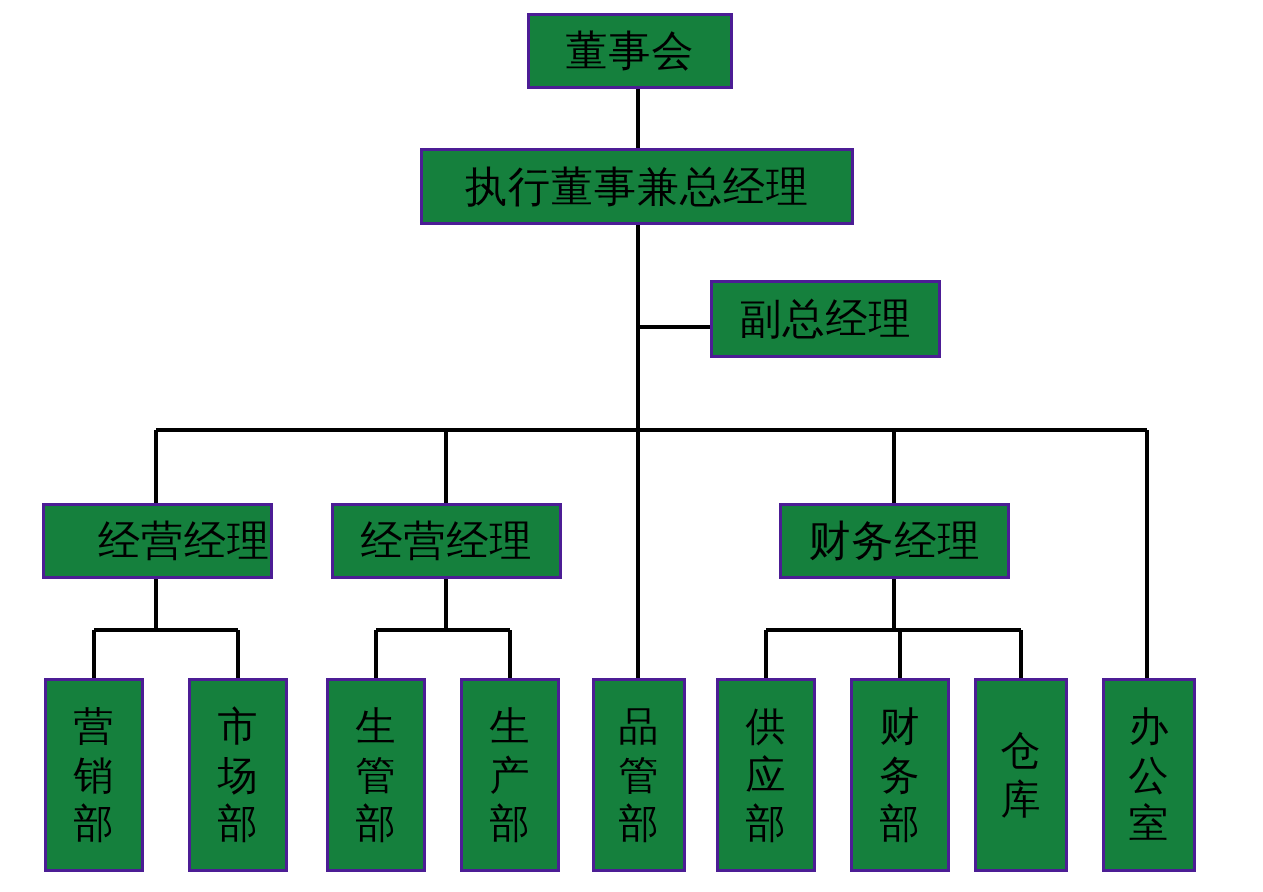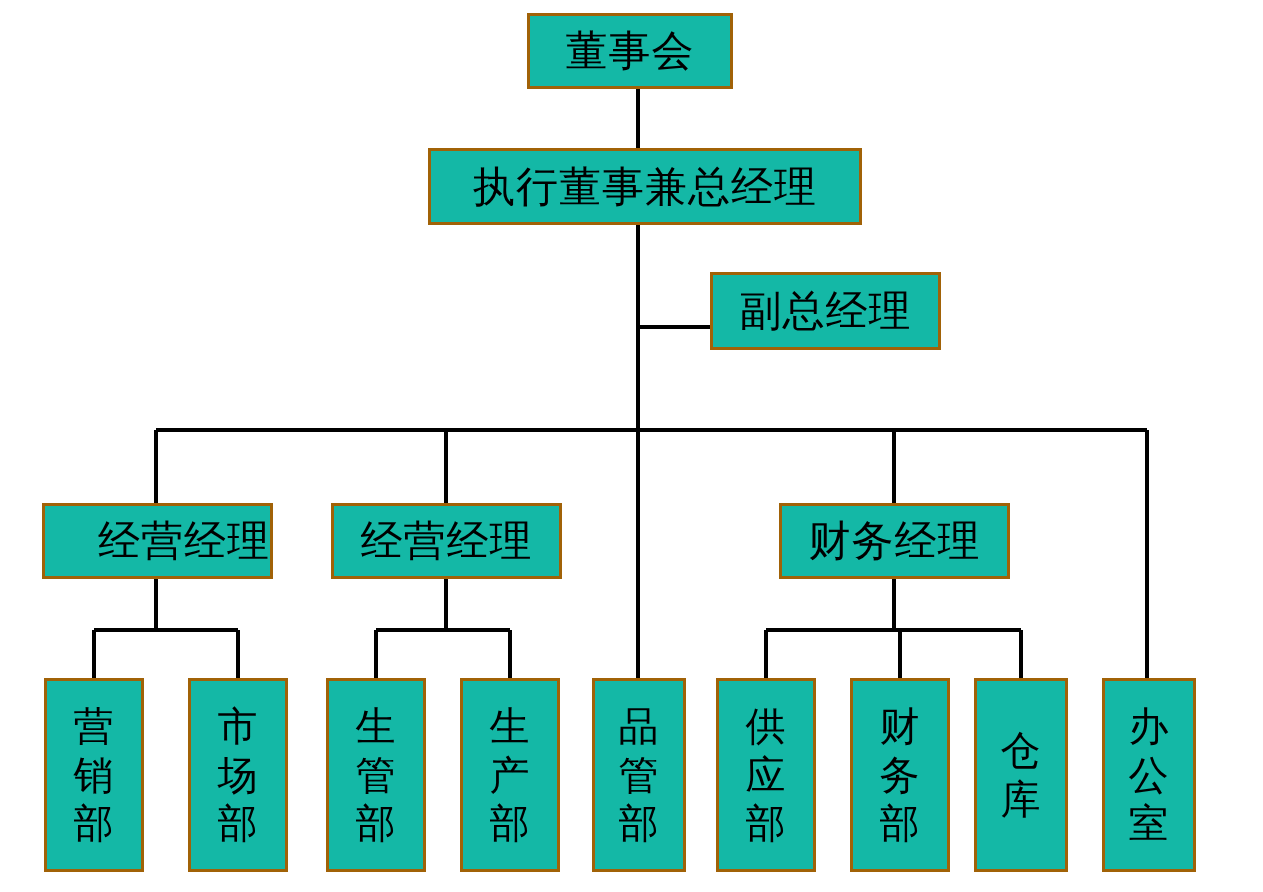--- a/index.html
+++ b/index.html
@@ -19,22 +19,22 @@
     position: absolute;
     left: 0;
     top: 0;
     width: 1263px;
     height: 892px;
     pointer-events: none;
   }
   .node {
     position: absolute;
     box-sizing: border-box;
-    background: #14b8a6;
-    border: 3px solid #a16207;
+    background: #15803d;
+    border: 3px solid #4c1d95;
     display: flex;
     align-items: center;
     justify-content: center;
     text-align: center;
     color: #000000;
   }
   .node .label {
     display: block;
     line-height: 1.04;
     white-space: pre;
@@ -83,25 +83,25 @@
       <line x1="766" y1="630" x2="766" y2="678"></line>
       <line x1="900" y1="630" x2="900" y2="678"></line>
       <line x1="1021" y1="630" x2="1021" y2="678"></line>
     </g>
   </svg>
 
   <div class="node horizontal" style="left:527px; top:13px; width:206px; height:76px;">
     <span class="label">董事会</span>
   </div>
 
-  <div class="node horizontal" style="left:420px; top:148px; width:434px; height:77px;margin-left:8px;">
+  <div class="node horizontal" style="left:420px; top:148px; width:434px; height:77px;">
     <span class="label">执行董事兼总经理</span>
   </div>
 
-  <div class="node horizontal" style="left:710px; top:272px; width:231px; height:78px;">
+  <div class="node horizontal" style="left:710px; top:280px; width:231px; height:78px;">
     <span class="label">副总经理</span>
   </div>
 
   <div class="node horizontal" style="left:42px; top:503px; width:231px; height:76px;justify-content:flex-end;">
     <span class="label">经营经理</span>
   </div>
 
   <div class="node horizontal" style="left:331px; top:503px; width:231px; height:76px;">
     <span class="label">经营经理</span>
   </div>

